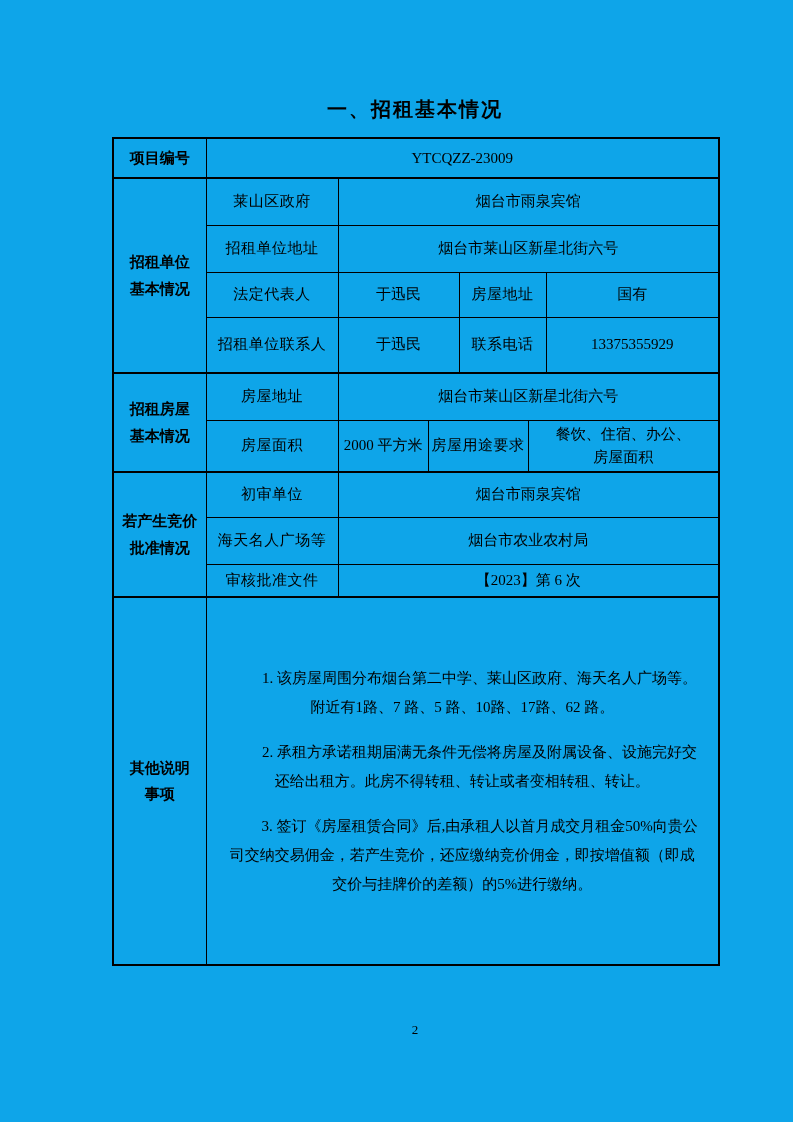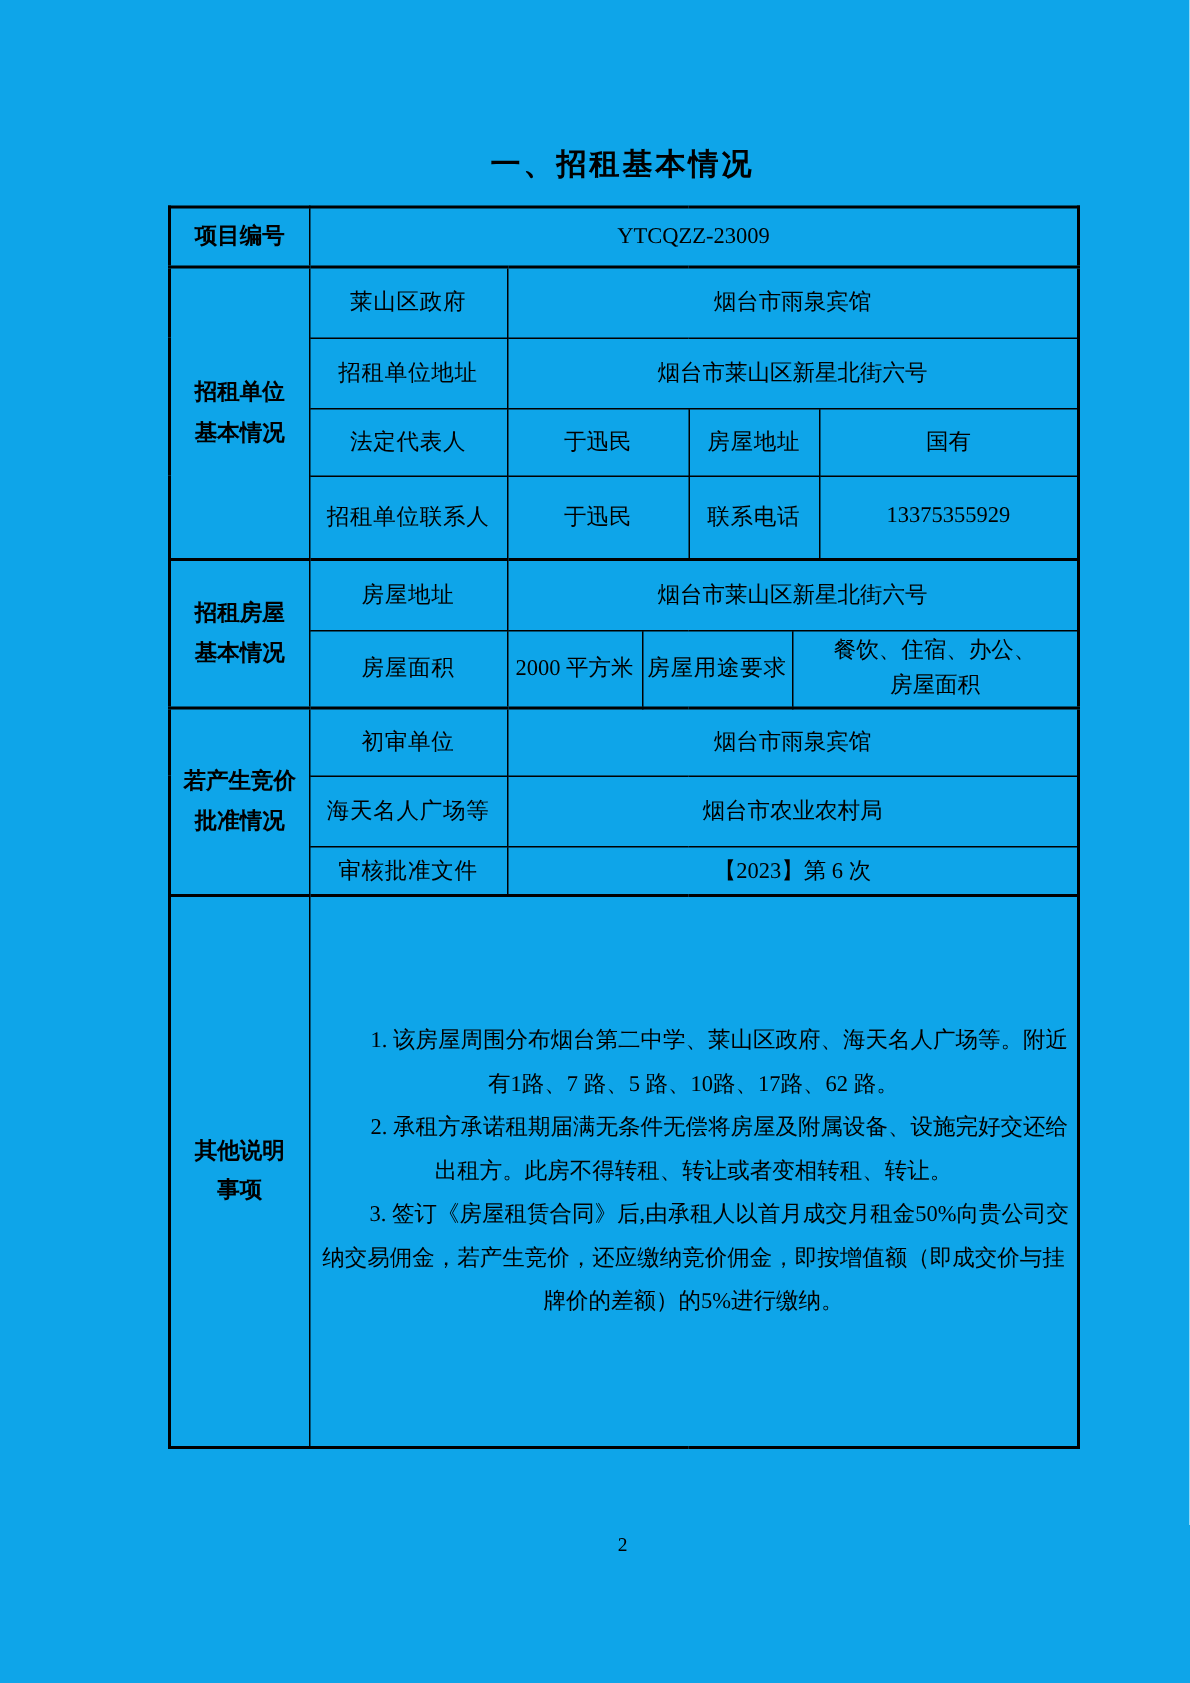--- a/index.html
+++ b/index.html
@@ -55,21 +55,21 @@
     white-space: pre-line;
     line-height: 1.55;
     padding: 2px 1px;
   }
   .notes-cell {
     text-align: justify;
     vertical-align: middle;
     padding: 0 5px 28px 5px;
   }
   .notes-cell p {
-    margin: 0;
+    margin: 16px;
     text-indent: 2.3em;
     line-height: 29px;
     font-size: 15px;
     text-align: center;
   }
   .page-number {
     position: absolute;
     top: 1022px;
     left: 112px;
     width: 606px;

